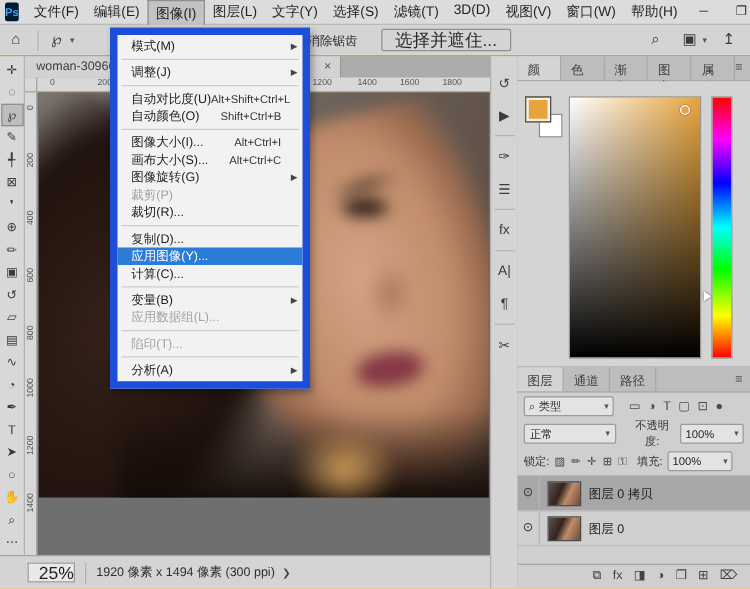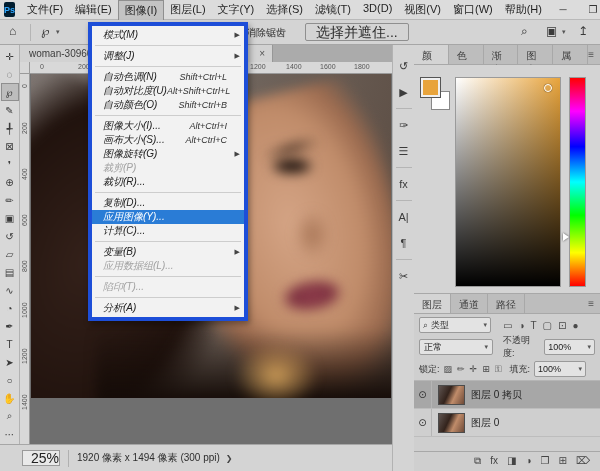--- a/index.html
+++ b/index.html
@@ -69,21 +69,21 @@
               background:radial-gradient(ellipse,rgba(137,86,56,.55) 0%,rgba(137,86,56,0) 72%); }
   .ph-lips  { left:70%; top:64%; width:16%; height:9%; transform:rotate(-9deg);
               background:radial-gradient(ellipse,#93404f 0%,#7b2e3e 52%,rgba(123,46,62,0) 78%); }
   .ph-neck  { left:18%; bottom:-8%; width:95%; height:30%;
               background:linear-gradient(to top,#150c08 25%,rgba(21,12,8,0) 100%); }
   .ph-gold  { left:56%; bottom:-3%; width:24%; height:20%;
               background:radial-gradient(ellipse,rgba(222,170,95,.9) 0%,rgba(222,170,95,0) 70%); }
 
   
   .menu { position:absolute; left:88px; top:22px; width:160px; background:#f2f2f2;
-          border:4px solid #1d4ed8; box-shadow:2px 3px 6px rgba(0,0,0,.35); padding:2px 0; z-index:50;font-style:italic; }
+          border:6px solid #1d4ed8; box-shadow:2px 3px 6px rgba(0,0,0,.35); padding:2px 0; z-index:50; }
   .mi { height:14px; display:flex; align-items:center; padding:0 4px 0 11px; font-size:10px; color:#222; white-space:nowrap; }
   .mi .lbl { flex:0 0 auto; }
   .mi .sc  { margin-left:auto; font-size:9px; color:#333; padding-right:6px; }
   .mi .arr { width:7px; font-size:7px; color:#444; text-align:right; }
   .mi.disabled, .mi.disabled .sc { color:#a2a2a2; }
   .mi.hl { background:#2a7cd6; }
   .mi.hl, .mi.hl .sc { color:#fff;text-align:center; }
   .msep { height:1px; background:#cdcdcd; margin:3px 3px; }
 
   
@@ -267,25 +267,20 @@
         <span class="arr">▶</span>
       </div>
       <div class="msep"></div>
       <div class="mi">
         <span class="lbl">调整(J)</span>
         <span class="sc"></span>
         <span class="arr">▶</span>
       </div>
       <div class="msep"></div>
       <div class="mi">
-        <span class="lbl">自动色调(N)</span>
-        <span class="sc">Shift+Ctrl+L</span>
-        <span class="arr"></span>
-      </div>
-      <div class="mi">
         <span class="lbl">自动对比度(U)</span>
         <span class="sc">Alt+Shift+Ctrl+L</span>
         <span class="arr"></span>
       </div>
       <div class="mi">
         <span class="lbl">自动颜色(O)</span>
         <span class="sc">Shift+Ctrl+B</span>
         <span class="arr"></span>
       </div>
       <div class="msep"></div>
@@ -414,21 +409,21 @@
             <i style="font-style: normal;">⊡</i>
             <i style="font-style: normal;">●</i>
           </div>
       </div>
 
       <div class="lrow">
         <div class="selbox">
           <span>正常</span>
           <span class="cv">▾</span>
         </div>
-        <span class="small-lbl" style="margin-left:6px;">不透明度:</span>
+        <span class="small-lbl" style="margin-left:6px;text-align:center;">不透明度:</span>
         <div class="fieldbox">
           <span>100%</span>
           <span class="cv">▾</span>
         </div>
       </div>
 
       <div class="lrow">
         <span class="small-lbl">锁定:</span>
         <div class="lock-icons" id="lock-icons">
             <i style="font-style: normal;">▨</i>

